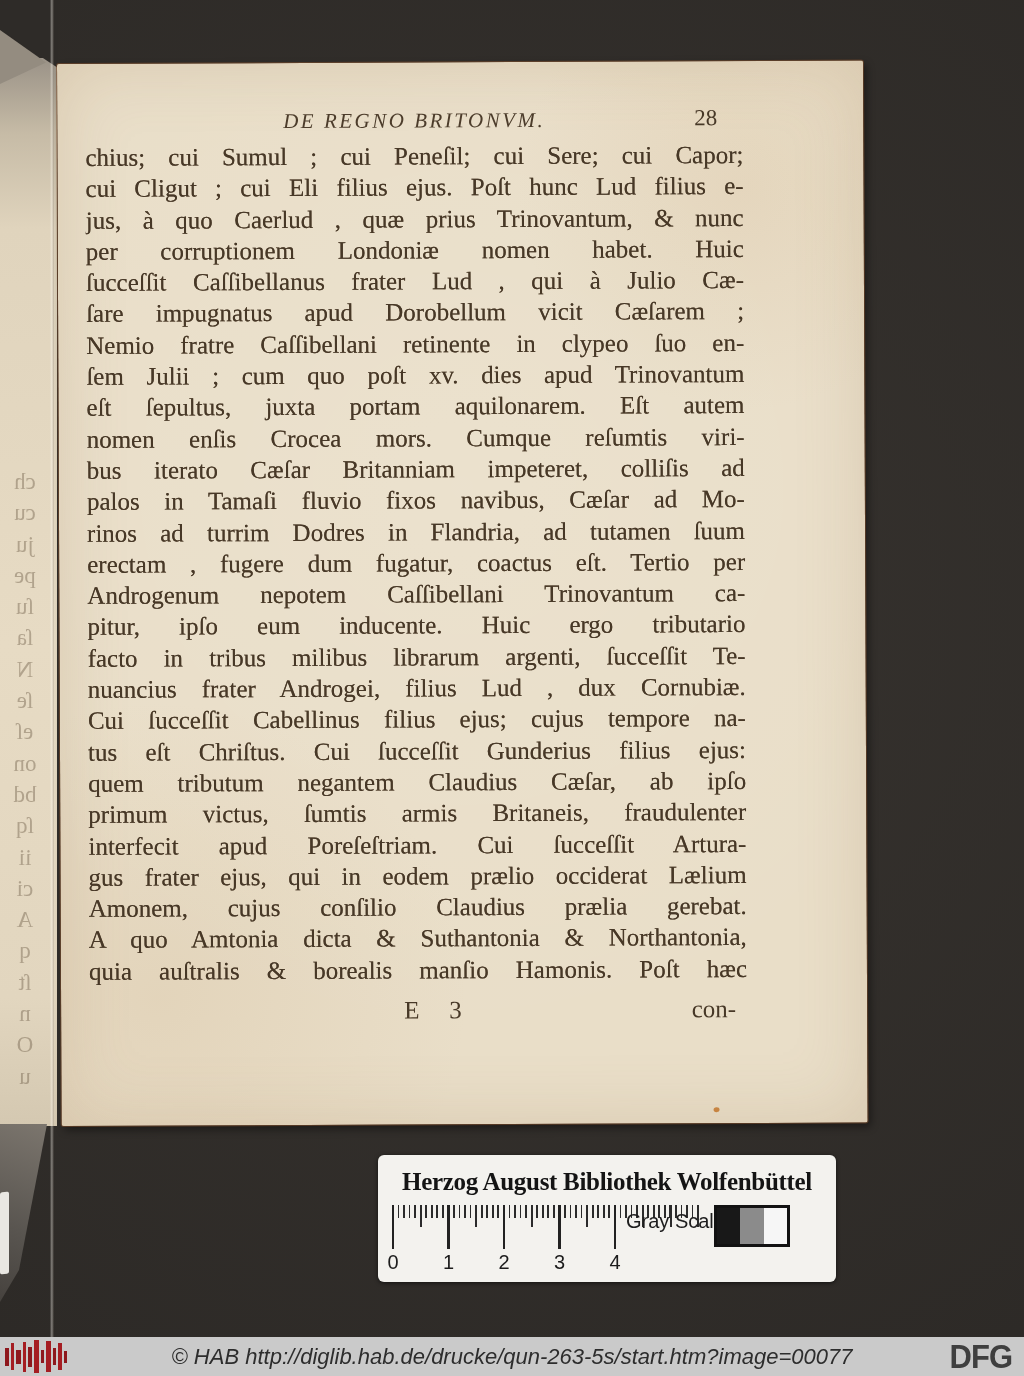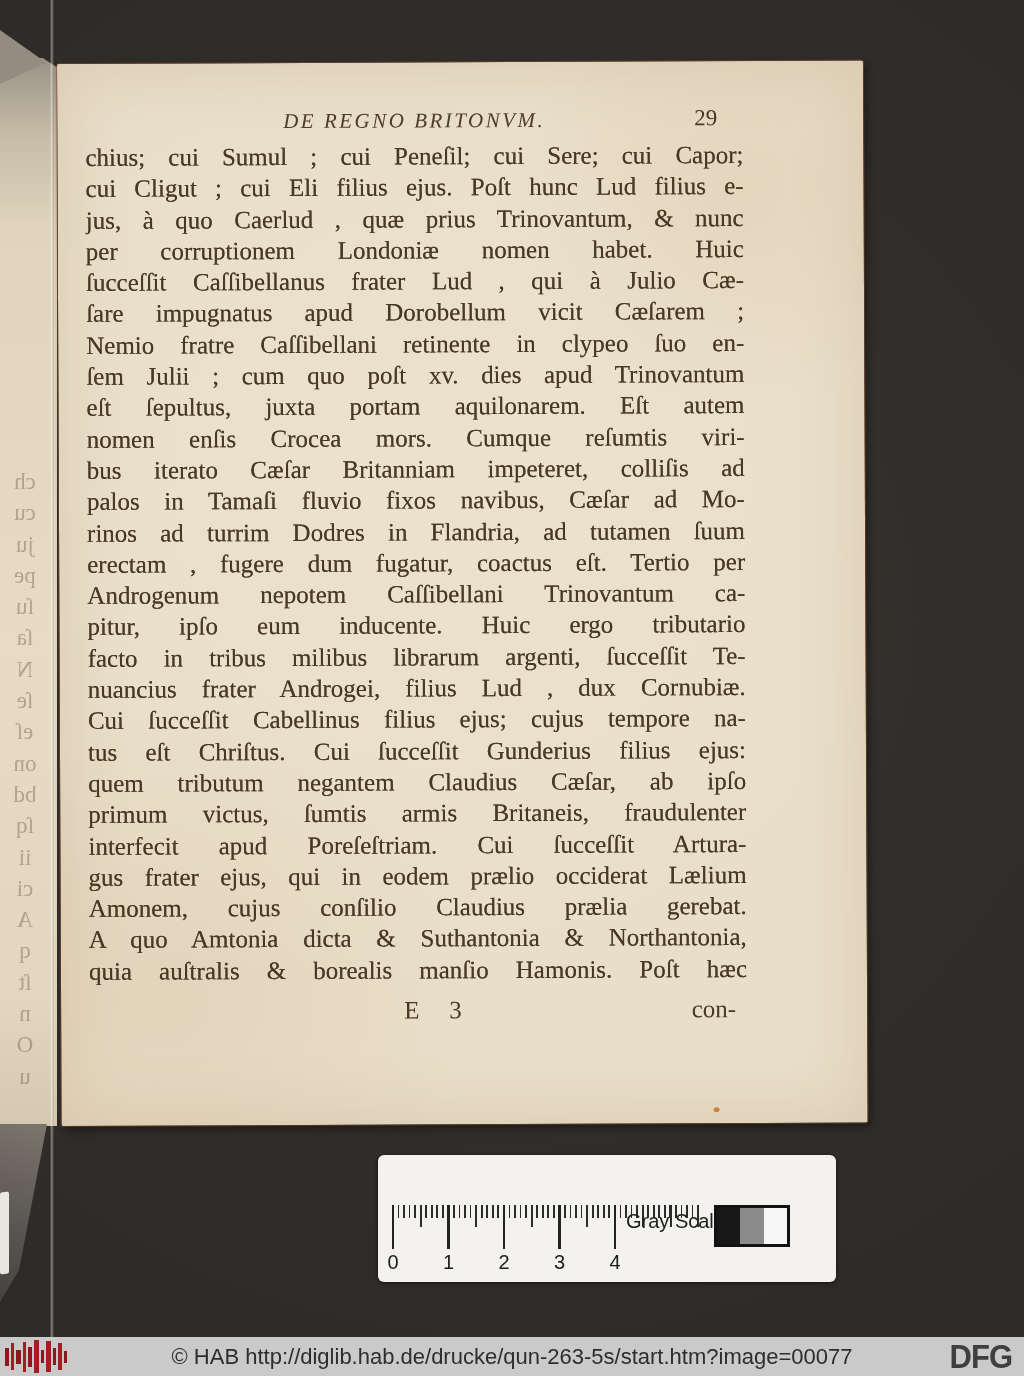--- a/index.html
+++ b/index.html
@@ -126,21 +126,21 @@
   .hab-logo i:nth-child(4){width:3px;height:30px;}
   .hab-logo i:nth-child(5){width:4px;height:20px;}
   .hab-logo i:nth-child(6){width:5px;height:33px;}
   .hab-logo i:nth-child(7){width:3px;height:13px;}
   .hab-logo i:nth-child(8){width:5px;height:31px;}
   .hab-logo i:nth-child(9){width:3px;height:17px;}
   .hab-logo i:nth-child(10){width:4px;height:27px;}
   .hab-logo i:nth-child(11){width:3px;height:12px;}
   .footer-url{
     position:absolute;left:0;top:0;width:100%;height:39px;line-height:39px;text-align:center;
-    font-family:"Liberation Sans","DejaVu Sans",sans-serif;font-size:22px;color:#2d2d2d;
+    font-family:"Liberation Sans","DejaVu Sans",sans-serif;font-size:22px;color:#2d2d2d;font-style:italic;
   }
   .dfg{
     position:absolute;right:12px;top:0;height:39px;line-height:39px;
     font-family:"Liberation Sans","DejaVu Sans",sans-serif;font-weight:bold;
     font-size:31px;color:#3f3f3f;letter-spacing:-1px;transform:scaleY(1.05);
   }
 </style>
 </head>
 <body>
 
@@ -169,21 +169,21 @@
   </div>
 </div>
 <div class="wedge-dark"></div>
 <div class="wedge-gray"></div>
 <div class="wedge-bottom"></div>
 <div class="white-sliver"></div>
 
 <div class="page">
   <div class="pg-header">
     <span class="pg-title">DE REGNO BRITONVM.</span>
-    <span class="pg-num">29</span>
+    <span class="pg-num">28</span>
   </div>
   <div class="text-block">
     <div class="tl">chius; cui Sumul ; cui Peneſil; cui Sere; cui Capor;</div>
     <div class="tl">cui Cligut ; cui Eli filius ejus. Poſt hunc Lud filius e-</div>
     <div class="tl">jus, à quo Caerlud , quæ prius Trinovantum, &amp; nunc</div>
     <div class="tl">per corruptionem Londoniæ nomen habet. Huic</div>
     <div class="tl">ſucceſſit Caſſibellanus frater Lud , qui à Julio Cæ-</div>
     <div class="tl">ſare impugnatus apud Dorobellum vicit Cæſarem ;</div>
     <div class="tl">Nemio fratre Caſſibellani retinente in clypeo ſuo en-</div>
     <div class="tl">ſem Julii ; cum quo poſt xv. dies apud Trinovantum</div>
@@ -211,20 +211,21 @@
     <span class="sig-e">E</span>
     <span class="sig-3">3</span>
     <span class="catchword">con-</span>
   </div>
   <div class="speck"></div>
 </div>
 
 <div class="film-edge"></div>
 
 <div class="card">
+  <div class="card-title">Herzog August Bibliothek Wolfenbüttel</div>
   <div class="ruler">
     <div class="ticks-mm"></div>
     <div class="ticks-half"></div>
     <div class="ticks-cm"></div>
     <div class="ruler-nums">
       <span>0</span>
       <span>1</span>
       <span>2</span>
       <span>3</span>
       <span>4</span>

